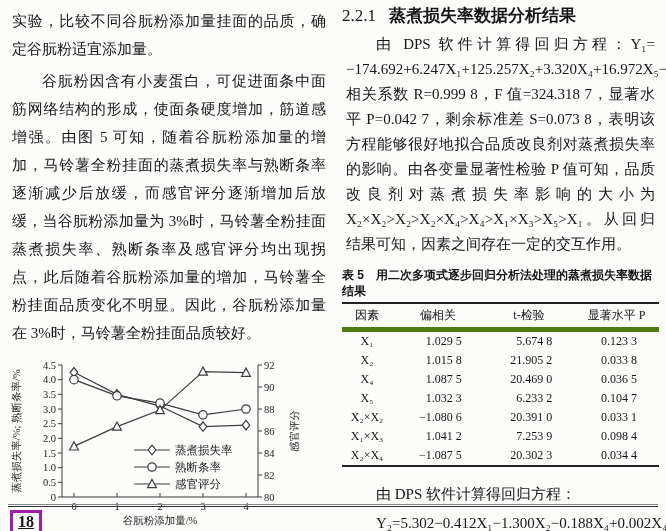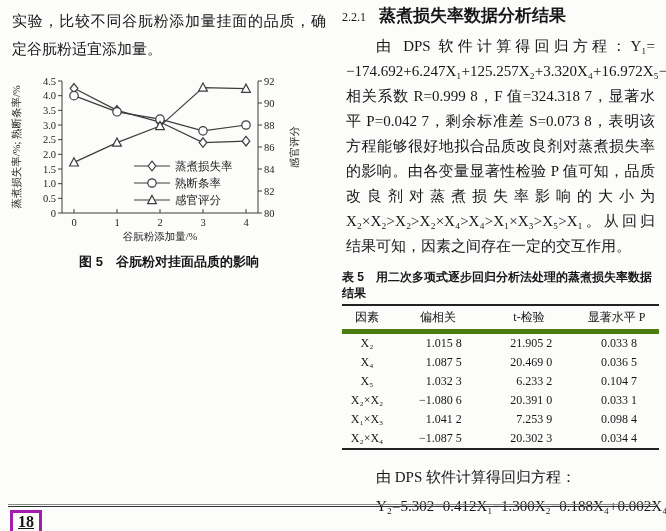--- a/index.html
+++ b/index.html
@@ -9,21 +9,21 @@
     font-family:"Liberation Serif","DejaVu Serif",serif;
   }
   .col{position:absolute;top:3px}
   .col-left{left:8px;width:322px}
   .col-right{left:342px;width:317px}
   p{margin:4px;text-align:justify}
   .p-left{font-size:15px;line-height:28px}
   .p-right{font-size:15px;line-height:25px}
   .indent{text-indent:2em}
   .heading{display:flex;gap:13px;align-items:baseline;line-height:25px;margin:0}
-  .heading .num{font-size:12px}
+  .heading .num{font-size:17px}
   .heading .ht{font-family:"Liberation Sans","DejaVu Sans",sans-serif;font-weight:bold;font-size:17px}
   .tbl-caption{
     font-family:"Liberation Sans","DejaVu Sans",sans-serif;font-weight:bold;
     font-size:12px;margin-top:10px;margin-bottom:3px;text-align:left;line-height:16px
   }
   table{width:100%;border-collapse:collapse;font-size:12px;
     border-top:2px solid #222;border-bottom:2px solid #222;margin-bottom:6px}
   thead th{font-weight:normal;border-bottom:5px solid #4d7c0f;padding:3px 2px;text-align:center}
   tbody td{padding:2px 2px}
   td.c0{text-align:center}
@@ -40,20 +40,21 @@
   svg text{fill:#222}
   .tick{font:10.5px "Liberation Serif","DejaVu Serif",serif}
   .alabel{font:10.5px "Liberation Serif","DejaVu Serif",serif}
   .legend{font:11.5px "Liberation Serif","DejaVu Serif",serif}
 </style>
 </head>
 <body>
 
 <div class="col col-left">
   <p class="p-left">实验，比较不同谷朊粉添加量挂面的品质，确定谷朊粉适宜添加量。</p>
+  <p class="p-left indent">谷朊粉因含有小麦蛋白，可促进面条中面筋网络结构的形成，使面条硬度增加，筋道感增强。由图 5 可知，随着谷朊粉添加量的增加，马铃薯全粉挂面的蒸煮损失率与熟断条率逐渐减少后放缓，而感官评分逐渐增加后放缓，当谷朊粉添加量为 3%时，马铃薯全粉挂面蒸煮损失率、熟断条率及感官评分均出现拐点，此后随着谷朊粉添加量的增加，马铃薯全粉挂面品质变化不明显。因此，谷朊粉添加量在 3%时，马铃薯全粉挂面品质较好。</p>
   <div class="chart-wrap">
     <div id="chart"><svg width="322" height="176" viewBox="0 0 322 176">
           <line x1="54" y1="8" x2="54" y2="140" stroke="#3c3c3c" stroke-width="1"></line>
           <line x1="250" y1="8" x2="250" y2="140" stroke="#3c3c3c" stroke-width="1"></line>
           <line x1="54" y1="140" x2="250" y2="140" stroke="#3c3c3c" stroke-width="1"></line>
           <line x1="50" y1="140" x2="54" y2="140" stroke="#3c3c3c" stroke-width="1"></line>
           <text x="48" y="143.5" text-anchor="end" class="tick">0</text>
           <line x1="50" y1="125.33333333333333" x2="54" y2="125.33333333333333" stroke="#3c3c3c" stroke-width="1"></line>
           <text x="48" y="128.83333333333331" text-anchor="end" class="tick">0.5</text>
           <line x1="50" y1="110.66666666666667" x2="54" y2="110.66666666666667" stroke="#3c3c3c" stroke-width="1"></line>
@@ -142,20 +143,26 @@
     <thead>
         <tr id="thead-row">
           <th>因素</th>
           <th>偏相关</th>
           <th>t-检验</th>
           <th>显著水平 P</th>
         </tr>
       </thead>
     <tbody id="tbody">
         <tr>
+          <td class="c0">X₁</td>
+          <td class="num">1.029 5</td>
+          <td class="num">5.674 8</td>
+          <td class="num">0.123 3</td>
+        </tr>
+        <tr>
           <td class="c0">X₂</td>
           <td class="num">1.015 8</td>
           <td class="num">21.905 2</td>
           <td class="num">0.033 8</td>
         </tr>
         <tr>
           <td class="c0">X₄</td>
           <td class="num">1.087 5</td>
           <td class="num">20.469 0</td>
           <td class="num">0.036 5</td>

